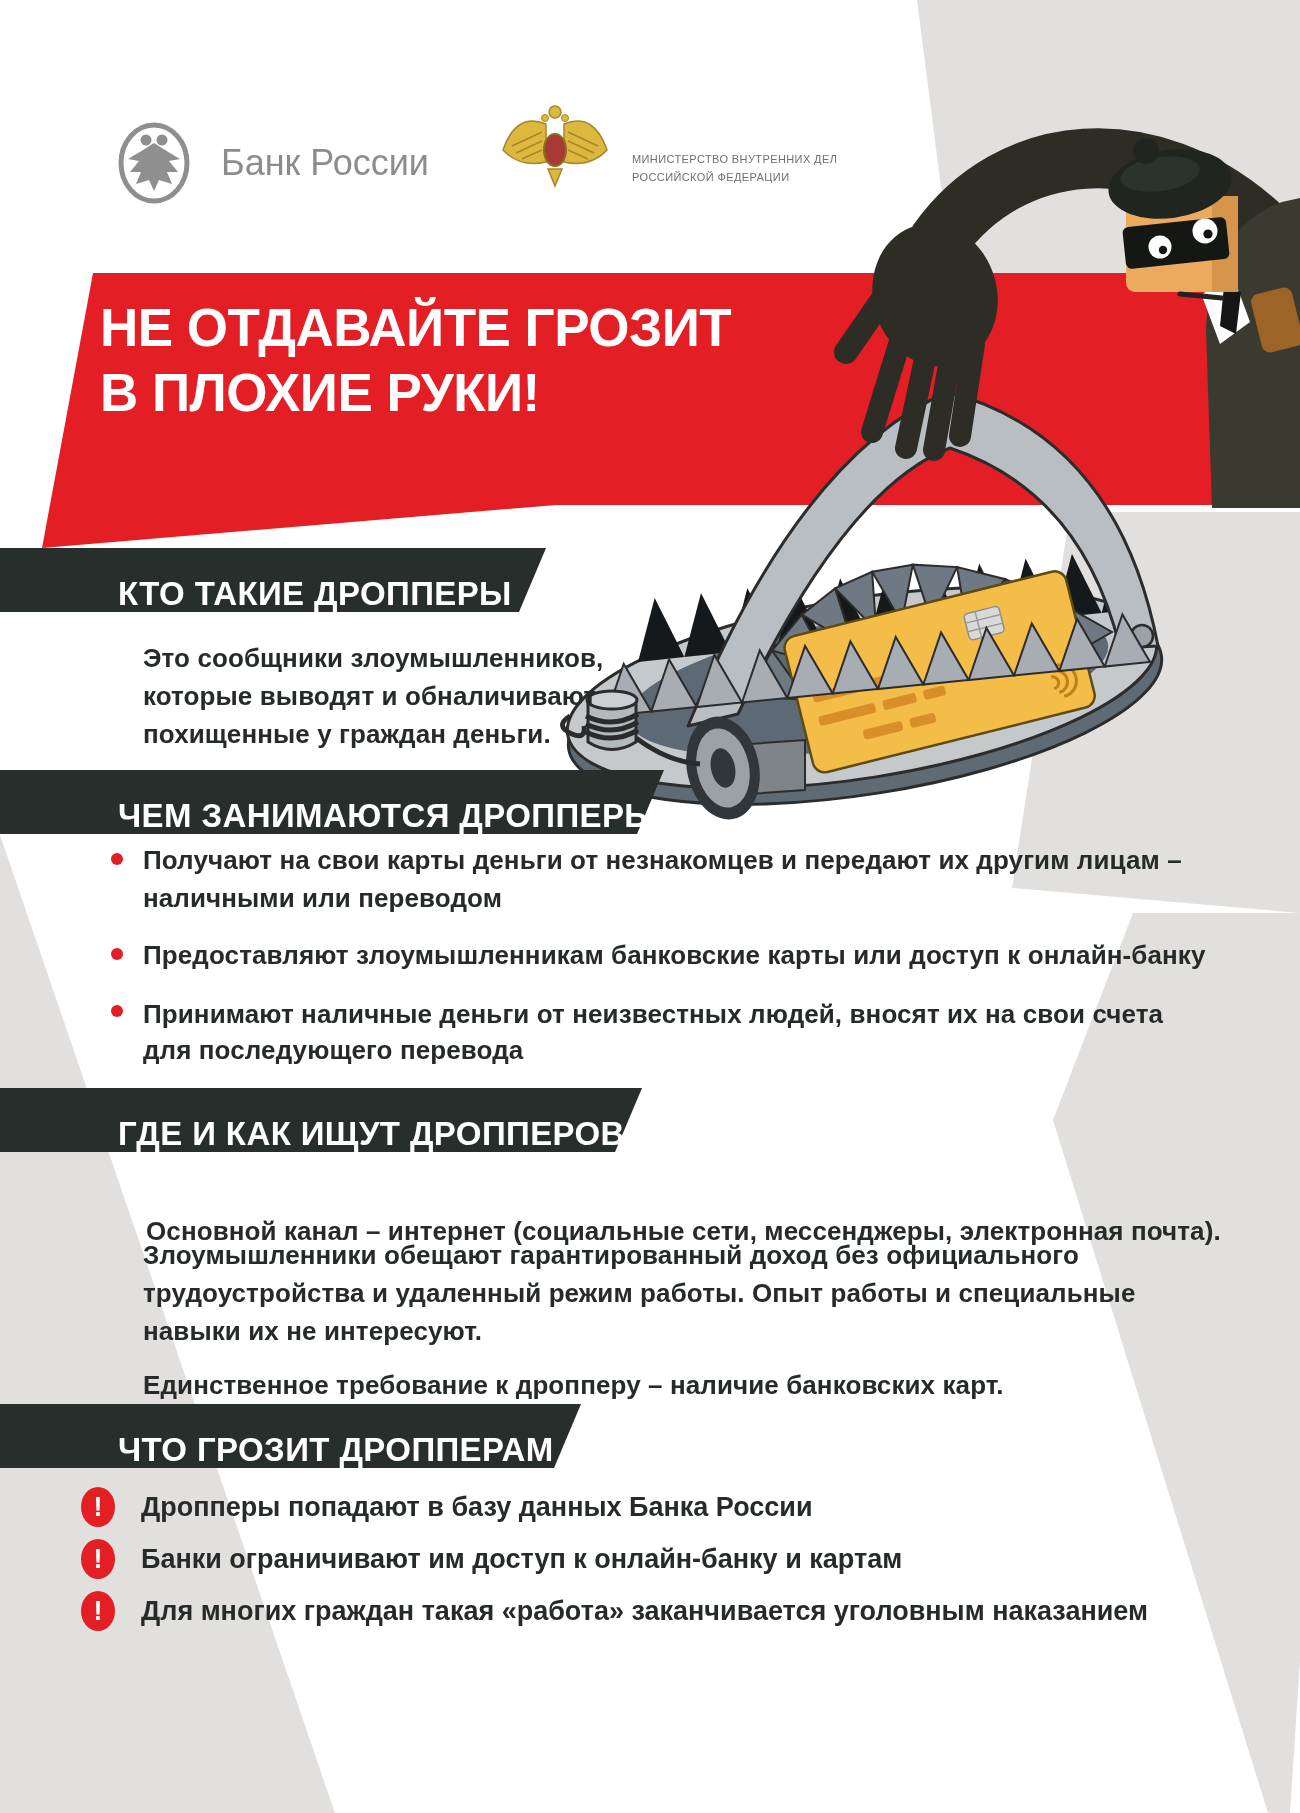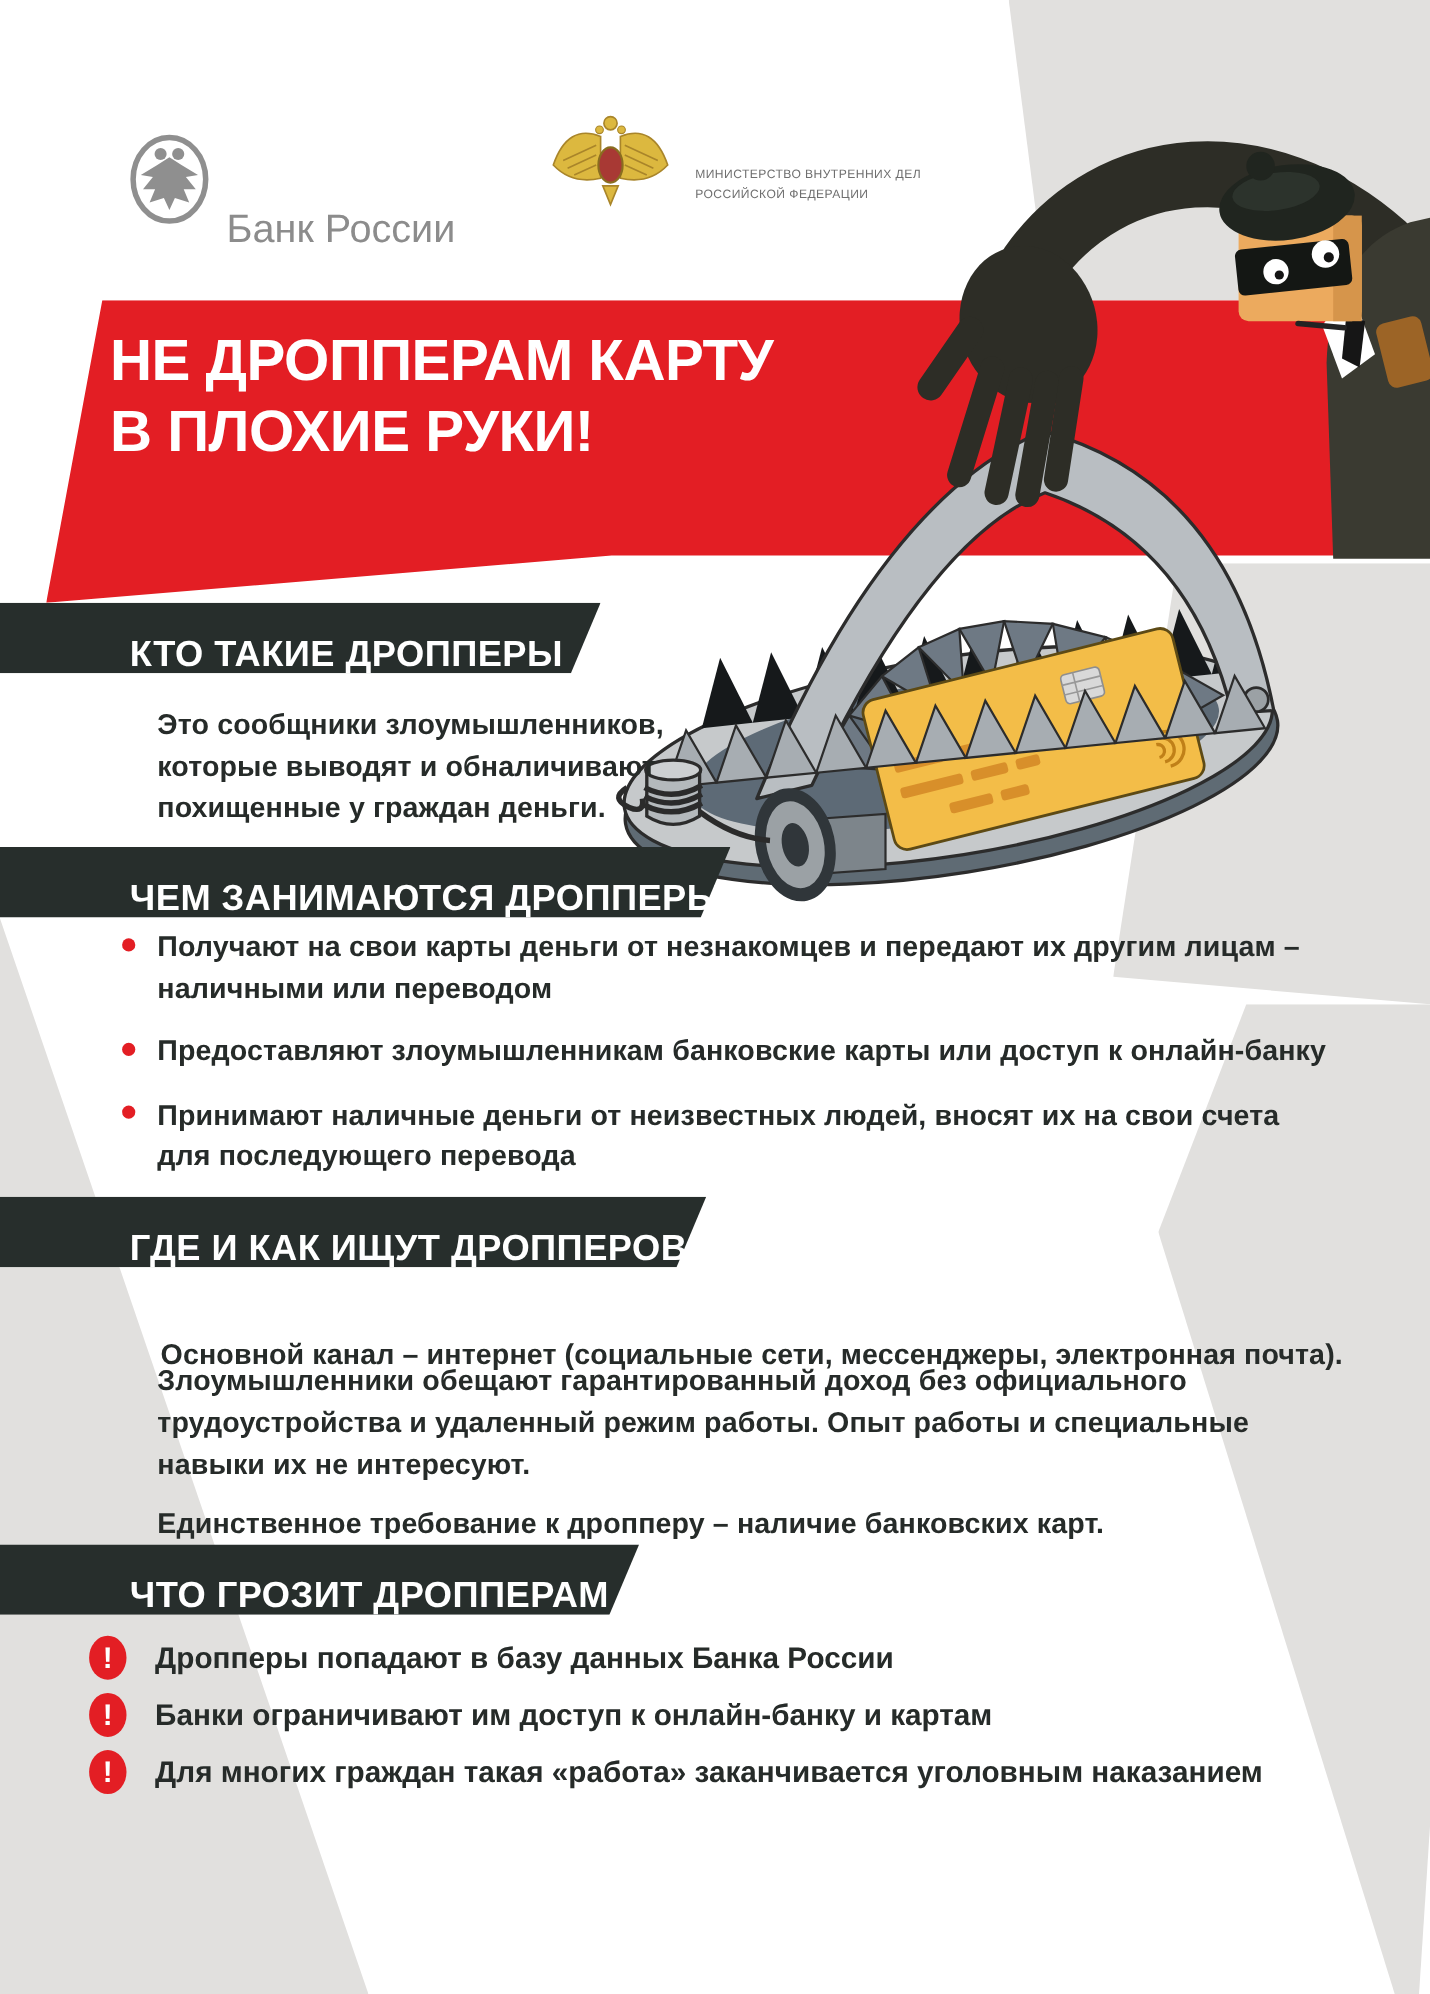--- a/index.html
+++ b/index.html
@@ -33,38 +33,38 @@
   #title-where{top:1088px;}
   #title-risks{top:1404px;}
   
   .tline{position:absolute;color:#262b29;font-weight:bold;font-size:26px;z-index:5;white-space:nowrap;letter-spacing:0.1px;}
   .dot{position:absolute;width:12px;height:12px;border-radius:50%;background:#e31e24;z-index:5;}
   
   .warn-icon{position:absolute;left:81px;width:34px;height:40px;border-radius:50%;background:#e31e24;z-index:5;
     display:flex;align-items:center;justify-content:center;color:#fff;font-weight:bold;font-size:27px;}
   .warn-text{position:absolute;left:141px;color:#262b29;font-weight:bold;font-size:27px;z-index:5;white-space:nowrap;}
   
-  #bank-logo-text{position:absolute;left:206px;top:142px;font-size:36px;color:#8c8c8c;z-index:5;white-space:nowrap;margin-top:45px;}
+  #bank-logo-text{position:absolute;left:221px;top:142px;font-size:36px;color:#8c8c8c;z-index:5;white-space:nowrap;}
   .mvd-line{position:absolute;left:632px;font-size:11px;color:#6f6f6f;letter-spacing:0.4px;z-index:5;white-space:nowrap;}
   #mvd-line1{top:153px;}
   #mvd-line2{top:171px;}
   #illus{position:absolute;left:0;top:0;z-index:3;}
 </style>
 </head>
 <body>
 
 <div id="poster">
 
   <div class="wedge" id="wedge-tr"></div>
   <div class="wedge" id="wedge-r1"></div>
   <div class="wedge" id="wedge-r2"></div>
   <div class="wedge" id="wedge-left"></div>
 
   <div id="red-banner"></div>
-  <div class="headline" id="headline1">НЕ ДРОППЕРАМ КАРТУ</div>
+  <div class="headline" id="headline1">НЕ ОТДАВАЙТЕ ГРОЗИТ</div>
   <div class="headline" id="headline2">В ПЛОХИЕ РУКИ!</div>
 
   <svg class="abs" id="logos-svg" width="1300" height="260" viewBox="0 0 1300 260" style="left:0;top:0;z-index:5;">
     <g>
       <ellipse cx="154" cy="163" rx="33" ry="38" fill="none" stroke="#8f8f8f" stroke-width="5"></ellipse>
       <circle cx="146" cy="140" r="5.5" fill="#8f8f8f"></circle>
       <circle cx="162" cy="140" r="5.5" fill="#8f8f8f"></circle>
       <path fill="#8f8f8f" d="M154 143 L143 150 L128 159 L139 161 L130 172 L141 172 L136 184 L149 180 L154 191 L159 180 L172 184 L167 172 L178 172 L169 161 L180 159 L165 150 Z"></path>
     </g>
     <g>

